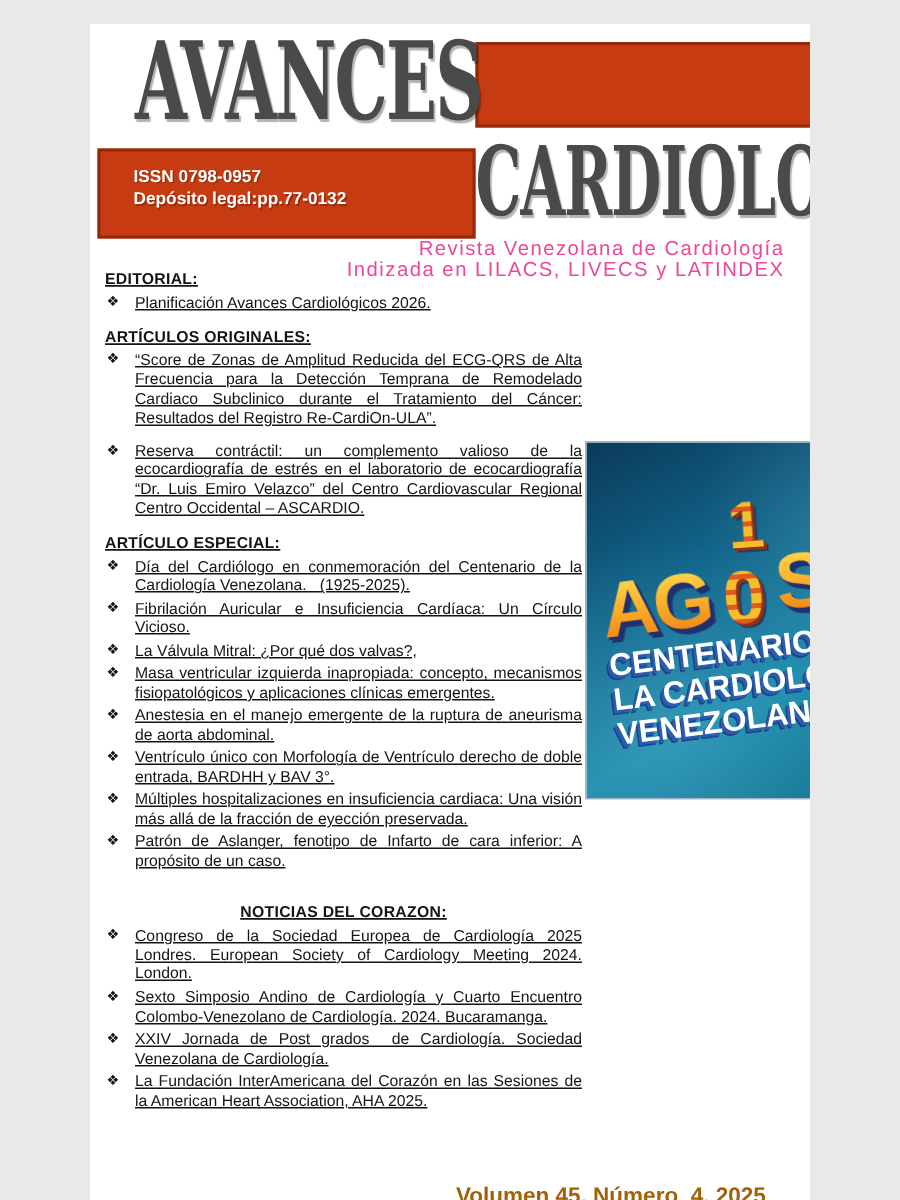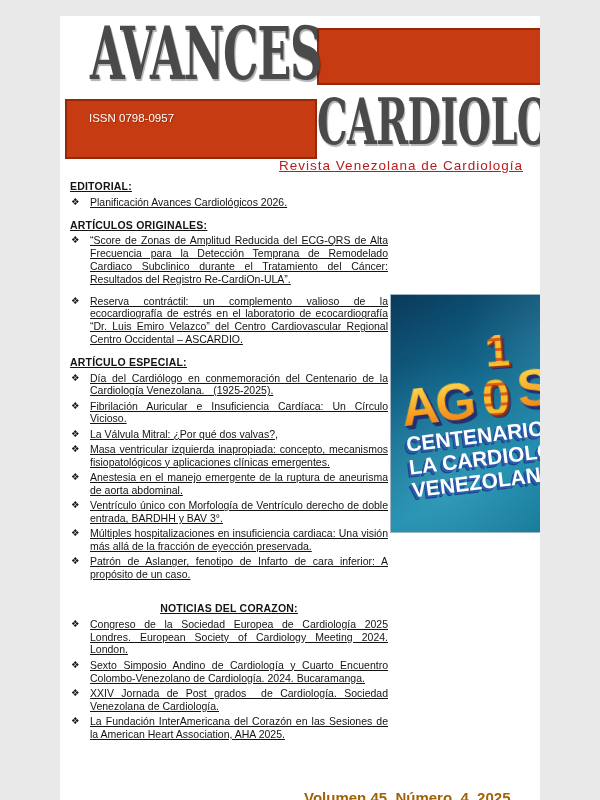--- a/index.html
+++ b/index.html
@@ -14,32 +14,32 @@
   }
   .title-avances{
     position:absolute;left:30px;top:2px;margin:0;
     font-family:"DejaVu Serif",serif;font-weight:700;font-size:72px;line-height:1;
     color:#4a4a4a;text-shadow:2px 2px 1px rgba(0,0,0,.30);
     transform:scale(0.62,1);transform-origin:left top;letter-spacing:-2px;white-space:nowrap;
   }
   .issn-box{
     position:absolute;left:5px;top:83px;width:252px;height:60px;
     background:#c63b12;border:2px solid #96280a;box-sizing:border-box;
-    color:#ffffff;font-weight:400;font-size:11.5px;line-height:15px;
+    color:#ffffff;font-weight:700;font-size:11.5px;line-height:15px;
     padding:10px 0 0 22px;text-shadow:1px 1px 0 rgba(0,0,0,.25);
   }
   .title-cardiologicos{
     position:absolute;left:257px;top:74px;margin:0;
     font-family:"DejaVu Serif",serif;font-weight:700;font-size:64px;line-height:1;
     color:#4a4a4a;text-shadow:2px 2px 1px rgba(0,0,0,.30);
     transform:scale(0.60,1);transform-origin:left top;letter-spacing:-1px;white-space:nowrap;
   }
   .subtitle{
     position:absolute;right:17px;top:143px;text-align:right;
-    color:#b91c1c;font-size:13.5px;line-height:14px;letter-spacing:1px;white-space:nowrap;text-decoration:underline;
+    color:#ec4899;font-size:13.5px;line-height:14px;letter-spacing:1px;white-space:nowrap;
   }
   
   .toc{
     position:absolute;left:8px;top:161px;width:320px;
     font-size:10.5px;line-height:1.22;color:#141414;text-decoration:underline;
   }
   .toc h3{
     font-size:10.5px;font-weight:700;text-decoration:underline;
     margin:10px 0 3px 2px;letter-spacing:.2px;
   }
@@ -94,25 +94,27 @@
 </head>
 <body>
 
 <div class="page">
 
   <div class="bar-top"></div>
   <h1 class="title-avances">AVANCES</h1>
 
   <div class="issn-box">
     <div>ISSN 0798-0957</div>
+    <div>Depósito legal:pp.77-0132</div>
   </div>
   <h1 class="title-cardiologicos">CARDIOLOGICOS</h1>
 
   <div class="subtitle">
     <div>Revista Venezolana de Cardiología</div>
+    <div>Indizada en LILACS, LIVECS y LATINDEX</div>
   </div>
 
   <div class="toc">
 
     <h3 class="first">EDITORIAL:</h3>
     <div class="item">
       <span class="blt">❖</span>
       <span>Planificación Avances Cardiológicos 2026.</span>
     </div>
 

